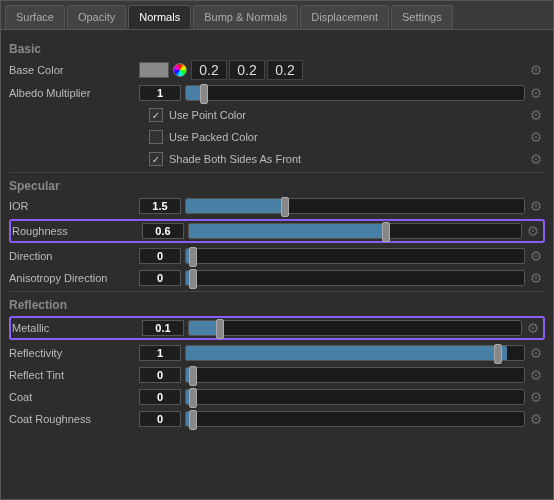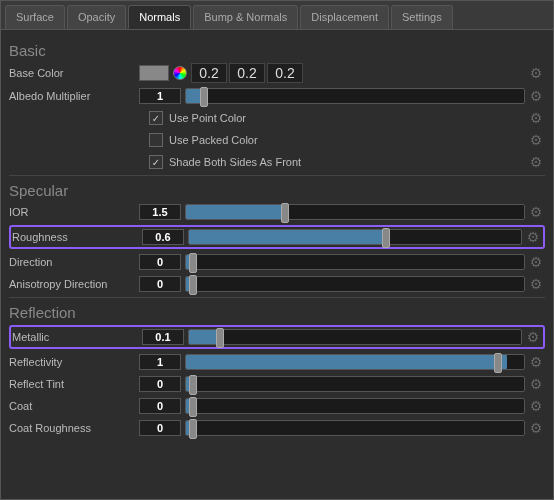--- a/index.html
+++ b/index.html
@@ -46,24 +46,24 @@
 
     
     .content {
       padding: 6px 8px;
       overflow-y: auto;
       height: calc(500px - 32px);
     }
 
     
     .section-header {
-      font-size: 15px;
+      font-size: 12px;
       color: #888;
       margin: 6px 0 4px 0;
-      font-weight: normal;
+      font-weight: bold;
     }
 
     
     .row {
       display: flex;
       align-items: center;
       margin-bottom: 4px;
       position: relative;
     }
 

